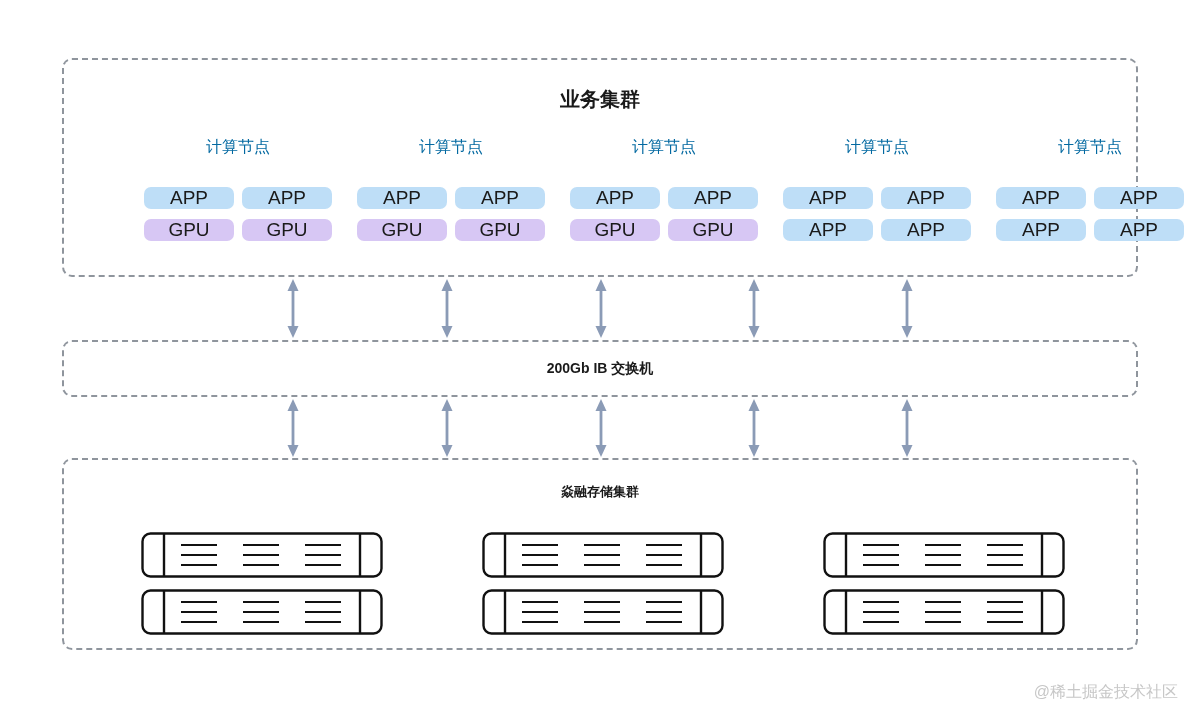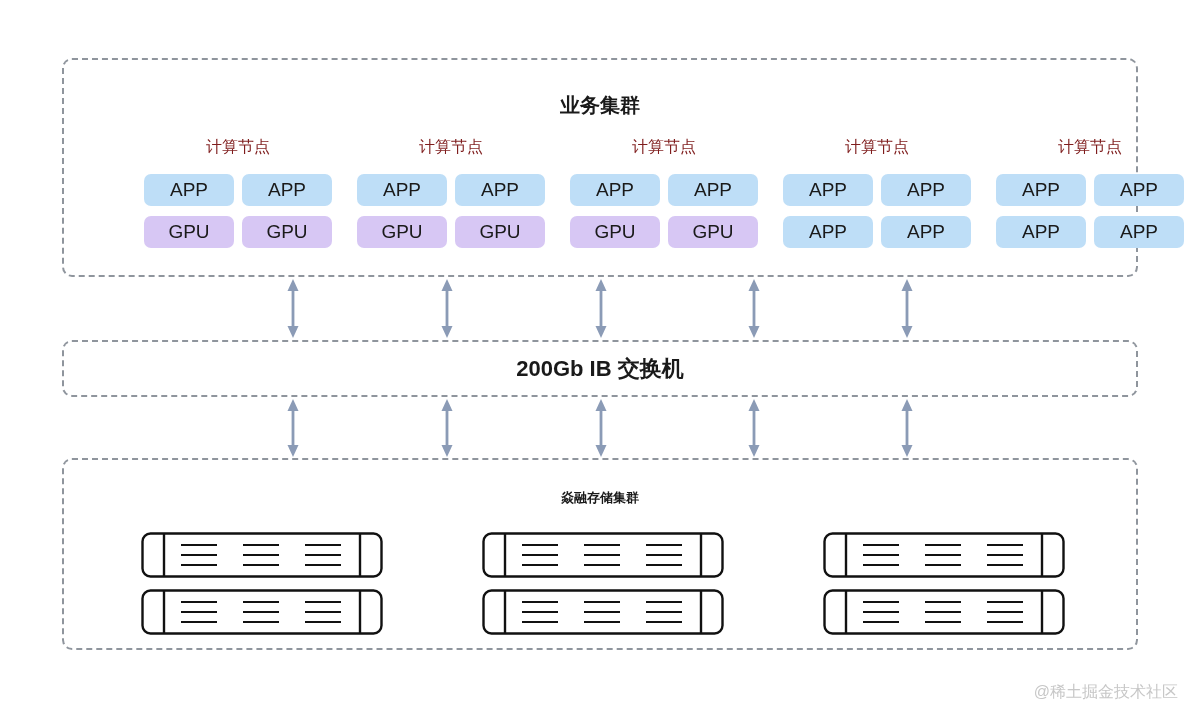--- a/index.html
+++ b/index.html
@@ -17,32 +17,32 @@
   }
   .dashed-box{
     position:absolute;border:2px dashed var(--dashed-border);
     border-radius:10px;background:#fff;box-sizing:border-box;
   }
   .box-business{left:62px;top:58px;width:1076px;height:219px;}
   .box-switch{left:62px;top:340px;width:1076px;height:57px;display:flex;align-items:center;justify-content:center;}
   .box-storage{left:62px;top:458px;width:1076px;height:192px;}
   .section-title{
     position:absolute;left:0;width:100%;text-align:center;
-    font-size:20px;font-weight:bold;line-height:20px;margin-top:6px;
+    font-size:20px;font-weight:bold;line-height:20px;
   }
   .title-business{top:29px;}
   .title-storage{top:22px;font-size:13px;}
-  .switch-label{font-size:22px;font-weight:bold;}
+  .switch-label{font-size:14px;font-weight:bold;}
   .node-group{position:absolute;width:188px;top:77px;}
   .node-group .group-label{
-    text-align:center;font-size:16px;line-height:20px;margin-bottom:17px;color:#7f1d1d;
+    text-align:center;font-size:16px;line-height:20px;margin-bottom:30px;color:#0369a1;
   }
   .chip-row{display:flex;gap:8px;margin-bottom:10px;}
   .chip{
-    width:90px;height:32px;border-radius:7px;
+    width:90px;height:22px;border-radius:7px;
     display:flex;align-items:center;justify-content:center;
     font-size:19px;color:#1a1a1a;box-sizing:border-box;
   }
   .chip.app{background:var(--app-chip);}
   .chip.gpu{background:var(--gpu-chip);}
   .g0{left:80px;} .g1{left:293px;} .g2{left:506px;} .g3{left:719px;} .g4{left:932px;}
   .arrow{position:absolute;width:12px;color:var(--arrow);}
   .arrow svg{display:block;}
   .arrow-top{top:279px;}
   .arrow-bot{top:399px;}

